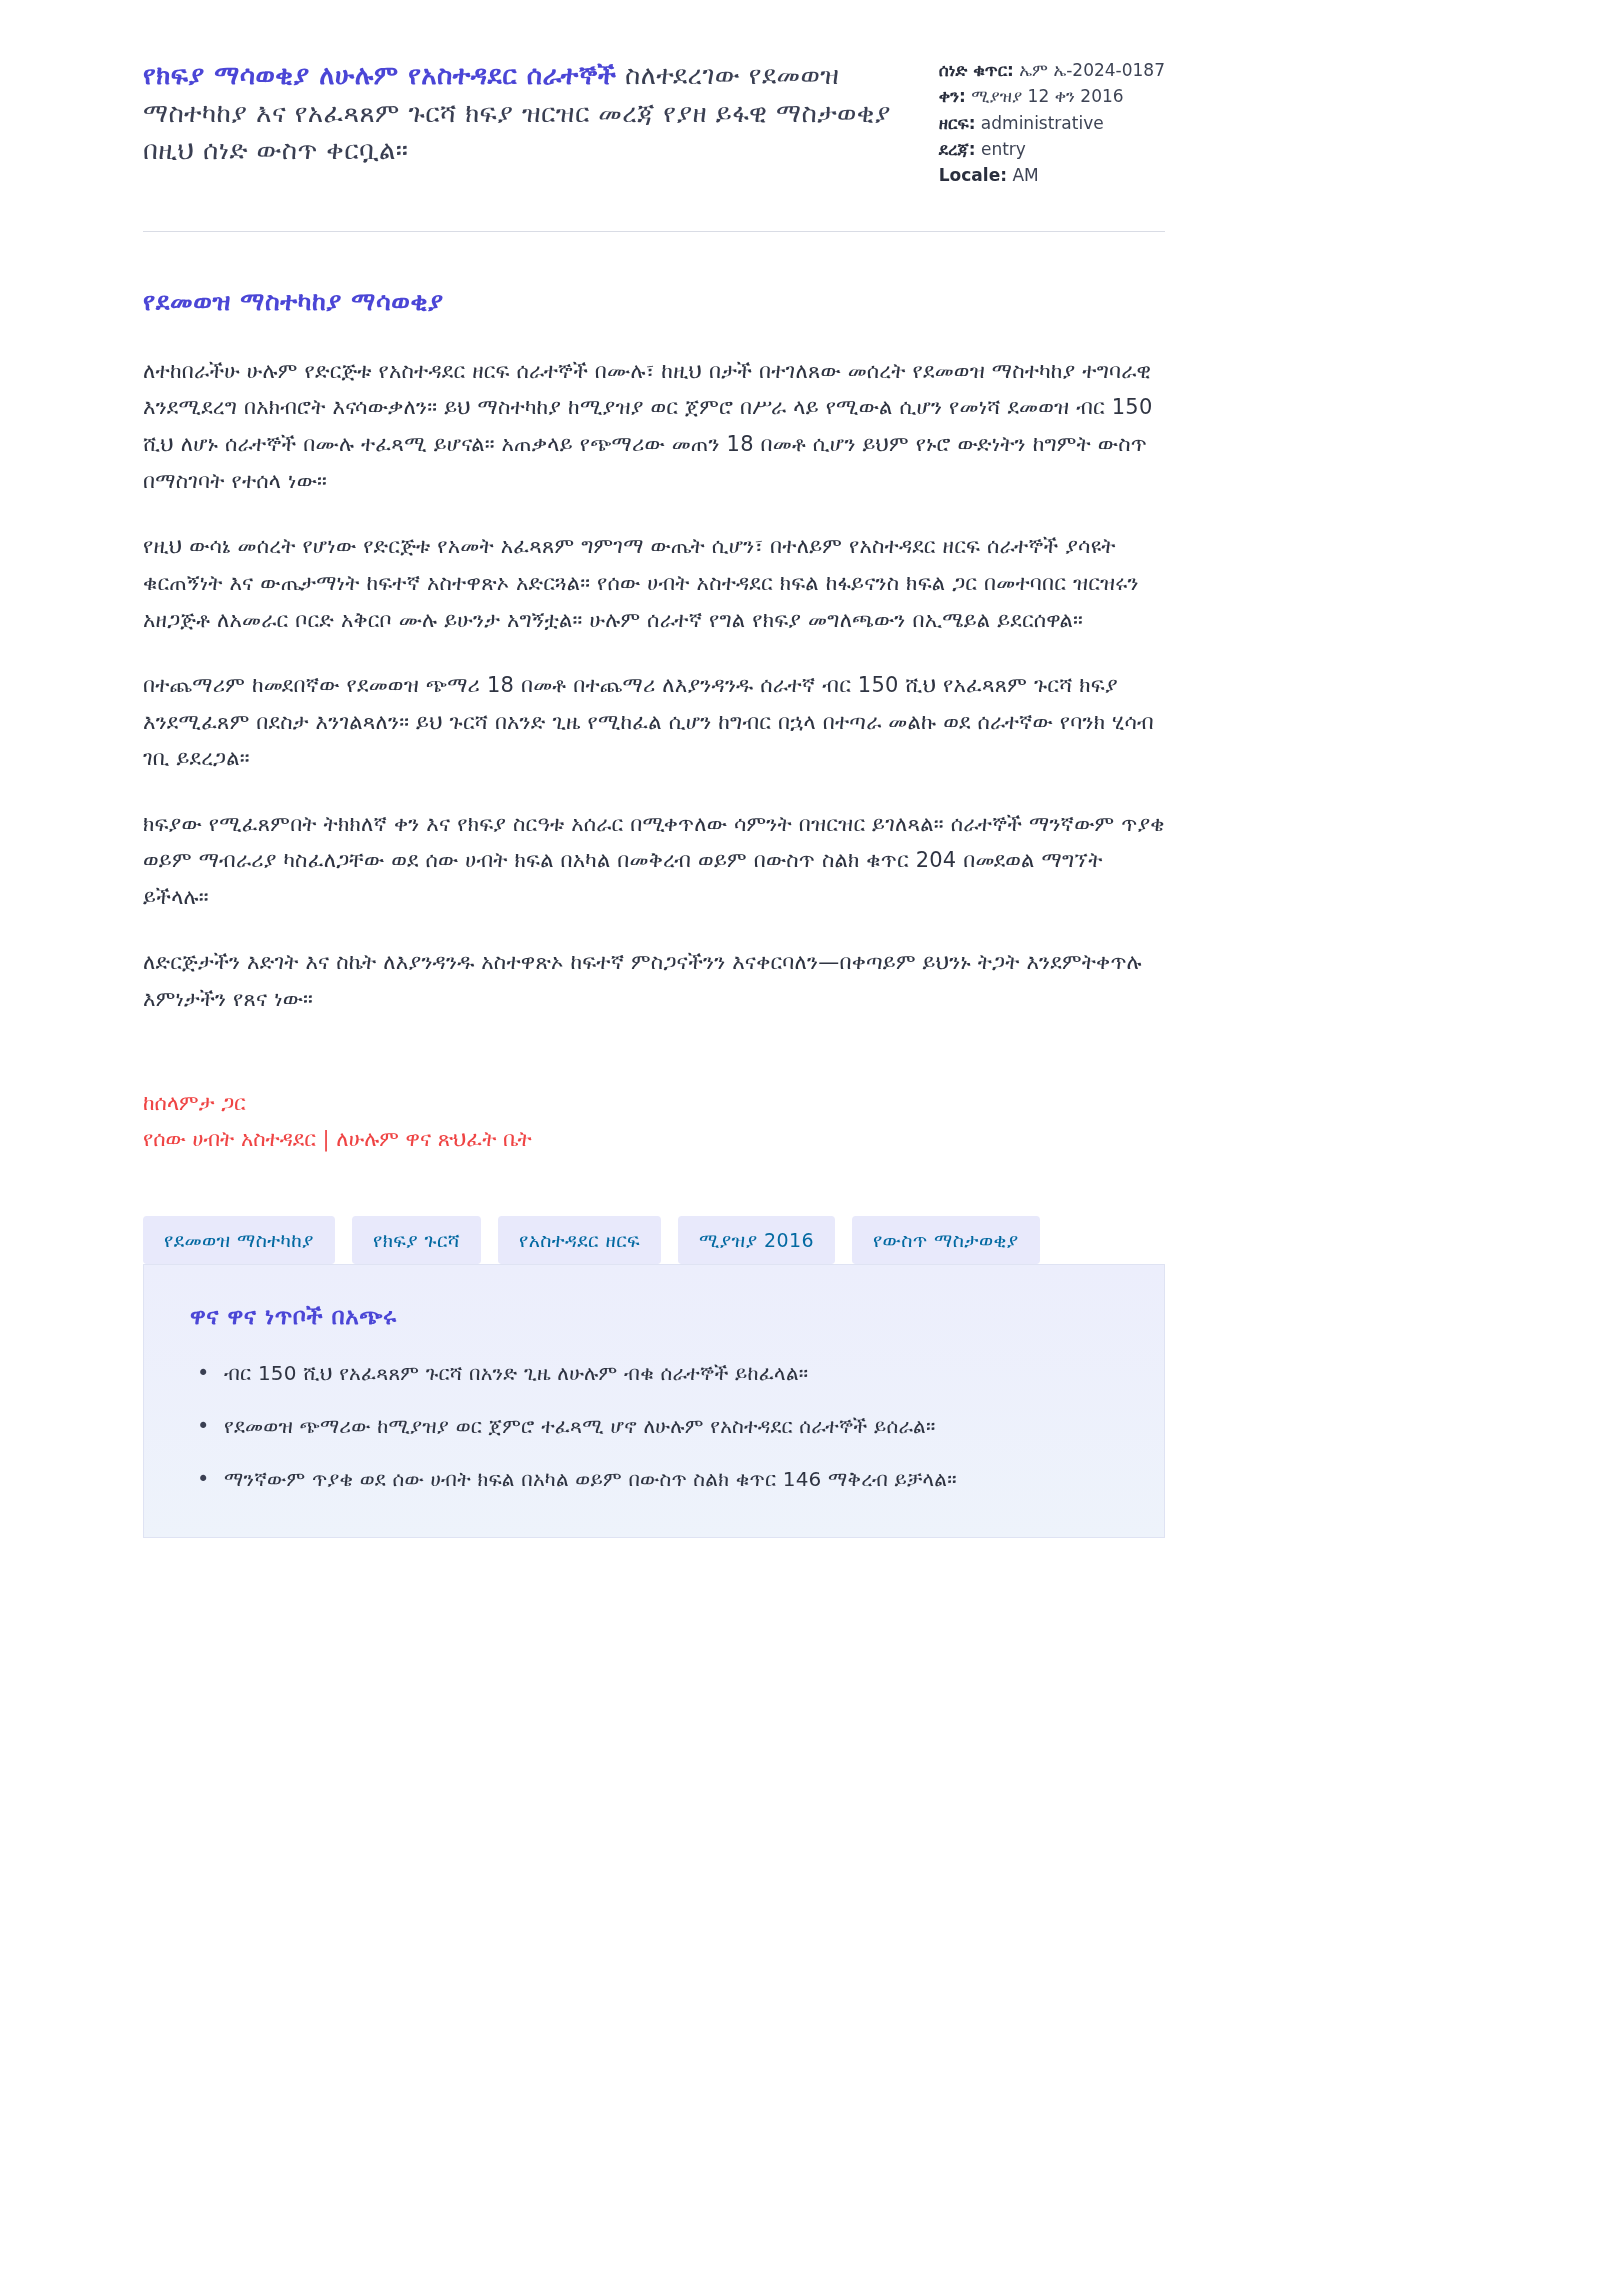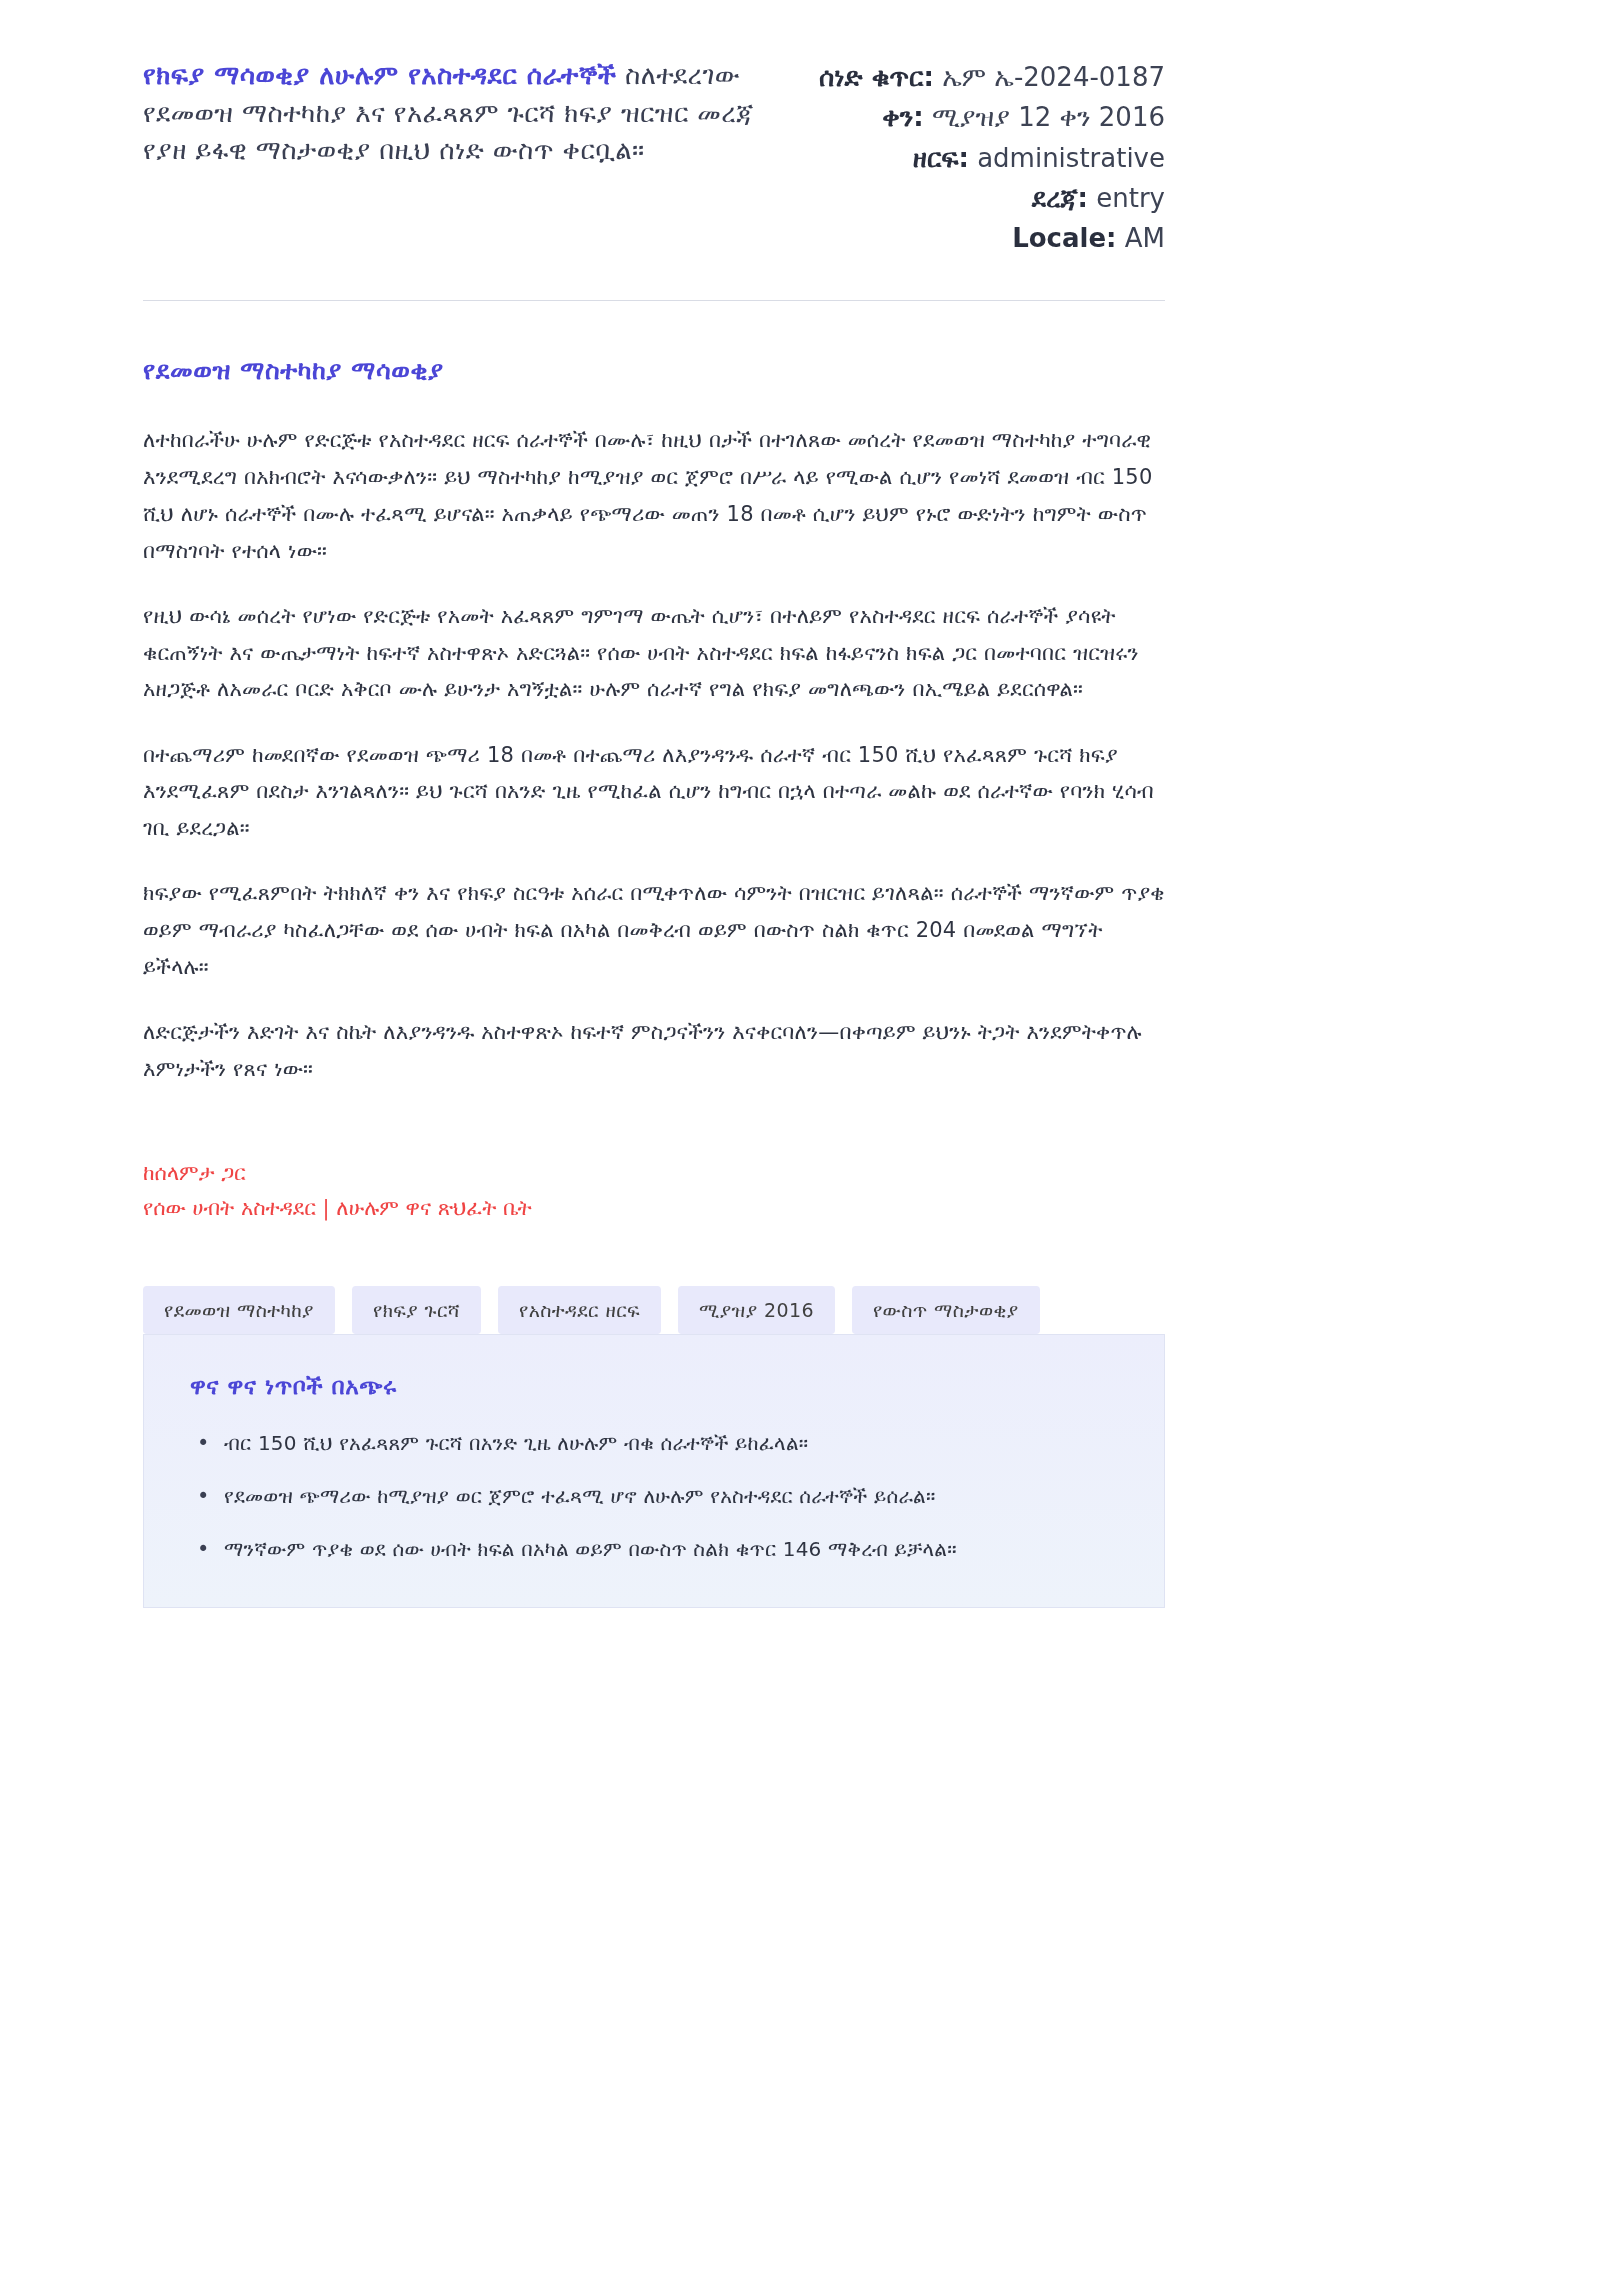--- a/index.html
+++ b/index.html
@@ -42,22 +42,21 @@
     font-weight: bold;
     color: #4b46d6;
     letter-spacing: 0.5px;
   }
   .title-rest {
     display: inline;
     color: #3a3f52;
   }
   .header-right {
     flex: 0 0 auto;
-    text-align: right;
-    font-size: 26px;
+    font-size: 17px;
     line-height: 1.55;
     color: #33394b;
     max-width: 399px;
   }
   .header-right .meta-row {
     white-space: normal;
   }
   .meta-key {
     font-weight: bold;
     color: #2a2f3e;
@@ -95,21 +94,21 @@
 
   
   .tags {
     margin-top: 59px;
     display: flex;
     flex-wrap: wrap;
     gap: 17px;
   }
   .tag {
     background: #e8e9fb;
-    color: #404040;
+    color: #0369a1;
     font-size: 19px;
     padding: 12.4px 21px;
     border-radius: 3.8px;
     letter-spacing: 0.4px;
     white-space: nowrap;
   }
 
   
   .callout {
     background: linear-gradient(180deg, #eceefc 0%, #eef3fb 100%);

